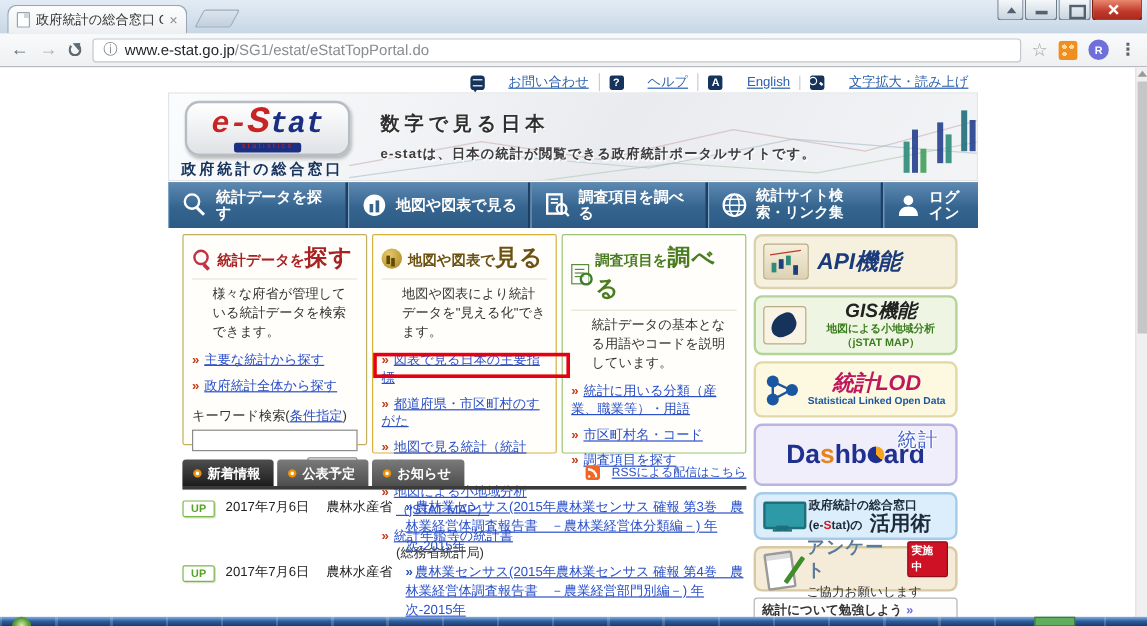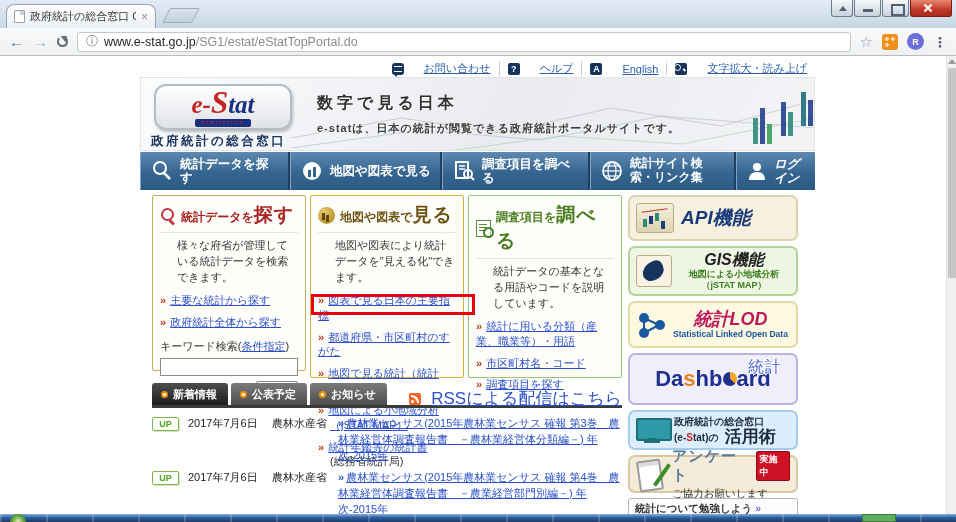--- a/index.html
+++ b/index.html
@@ -83,41 +83,41 @@
   .uicon.zoomer::after { content:""; width:3px; height:1.5px; background:#fff;
     transform:rotate(45deg); margin-left:2px; margin-top:3px; }
 
   .banner { position:relative; height:74px; border:1px solid #e2e4e8;
     background:linear-gradient(120deg,#fbfcfd,#e9ebef 55%,#f3f4f6); overflow:hidden; }
   .banner svg.deco { position:absolute; inset:0; }
   .logo-plate { position:absolute; left:13px; top:6px; width:138px; height:46px;
     background:linear-gradient(#ffffff,#dfe2e6); border:2px solid #b6bcc3; border-radius:12px;
     display:flex; flex-direction:column; align-items:center; justify-content:center;
     box-shadow:1px 2px 3px rgba(0,0,0,.25); }
-  .logo-word { font-family:Liberation Serif, serif; font-style:italic;
+  .logo-word { font-family:Liberation Mono, monospace; font-style:italic;
     font-weight:bold; line-height:1;text-align:center; }
   .logo-e { color:#c92323; font-size:25px; }
   .logo-s { color:#c92323; font-size:31px; }
   .logo-tat { color:#1a2f80; font-size:25px; }
   .logo-sub { font-size:6px; letter-spacing:2px; color:#c92323; background:#1a2f80;
     padding:0 6px; border-radius:2px; margin-top:1px; line-height:1.3; }
   .logo-caption { position:absolute; left:10px; top:55px; width:160px; font-size:12.5px;
     font-weight:bold; color:#16335c; letter-spacing:2.5px; }
   .tagline { position:absolute; left:176px; top:15px; }
   .tagline-title { font-size:16px; font-weight:bold; color:#303030; letter-spacing:4px;
     text-shadow:1px 1px 0 #fff; }
   .tagline-sub { font-size:11px; font-weight:bold; color:#3c3c3c; letter-spacing:1px; margin-top:7px;
     text-shadow:1px 1px 0 #fff; }
 
   .nav-bar { display:flex; height:38px; margin-top:1px; background:#2c5a85; }
   .nav-tab { display:flex; align-items:center; gap:6px; padding:0 9px; color:#fff;
     font-size:12.5px; font-weight:bold; line-height:1.15;
     background:linear-gradient(#5d89b2,#35658f 55%,#2c5a85);
     border-right:2px solid #1c3f63; border-left:1px solid #7fa6c6; }
-  .nav-tab:last-child { border-right:none; flex:1;font-style:italic; }
+  .nav-tab:last-child { border-right:none; flex:1; }
   .nav-icon { flex:0 0 auto; }
 
   
   .main { display:flex; gap:6px; padding:5px 0 0 12px; }
   .left-col { width:470px; }
   .boxes { display:flex; gap:4px; height:183px; }
   .box { width:156px; background:#fffefb; border:1px solid #ccc; border-radius:2px;
     padding:6px 7px; position:relative; }
   .box.b-find { border-color:#c3ae5e; height:176px; }
   .box.b-map { border-color:#d8b23c; }
@@ -160,21 +160,21 @@
 
   
   .news { margin-top:5px; position:relative; }
   .news-tabs { display:flex; align-items:flex-end; height:22px; position:relative; }
   .news-tab { display:flex; align-items:center; gap:5px; padding:4px 11px 3px 9px;
     font-size:11px; font-weight:bold; color:#fff; border-radius:3px 3px 0 0; margin-right:3px;
     background:linear-gradient(#7a7a7a,#4e4e4e); }
   .news-tab.active { background:linear-gradient(#4e4e4e,#1d1d1d); }
   .tab-dot { width:7px; height:7px; border:2px solid #f29100; border-radius:50%; background:#fff; flex:0 0 auto; }
   .news-rule { height:3px; background:#3a3a3a; }
-  .rss-link { position:absolute; right:0; top:4px; display:flex; align-items:center; gap:10px; font-size:17px; }
+  .rss-link { position:absolute; right:0; top:4px; display:flex; align-items:center; gap:10px; font-size:10px; }
   .rss-link a { color:#2b50c8; text-decoration:underline; }
   .rss-icon { width:12px; height:12px; border-radius:2px; background:#f26522; position:relative; flex:0 0 auto; }
   .rss-icon::before { content:""; position:absolute; left:2px; bottom:2px; width:2.5px; height:2.5px;
     background:#fff; border-radius:50%; }
   .rss-icon::after { content:""; position:absolute; left:2px; bottom:2px; width:6px; height:6px;
     border-top:2px solid #fff; border-right:2px solid #fff; border-radius:0 8px 0 0; }
   .news-list { margin-top:8px; }
   .news-row { display:flex; font-size:11px; line-height:1.45; margin-bottom:6px; }
   .up-badge { width:27px; height:14px; border:1px solid #7ab648; border-radius:2px; background:#fff;
     color:#55a322; font-size:9px; font-weight:bold; text-align:center; line-height:13px;

